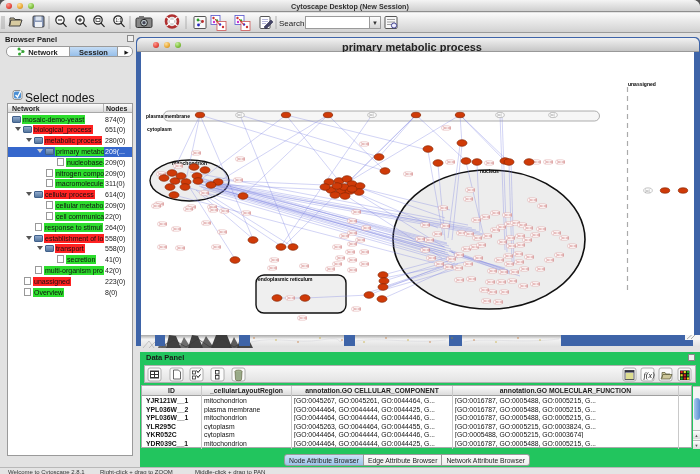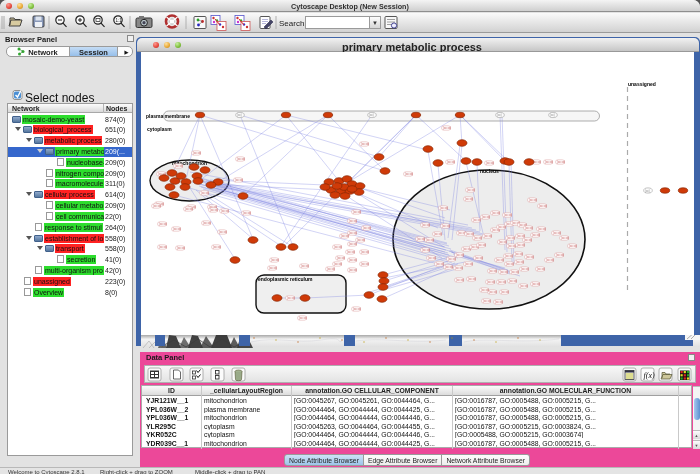--- a/index.html
+++ b/index.html
@@ -48,21 +48,21 @@
 .selrow{background:#3567cc;color:#fff;}
 
 #mdi{position:absolute;left:136px;top:33px;width:564px;height:320px;}
 #bstrip{position:absolute;left:0px;top:299px;width:564px;height:17px;}
 #netwin{position:absolute;left:0;top:4px;width:564px;height:298px;background:#3e64a8;border-radius:5px 5px 0 0;}
 #nettitle{position:absolute;left:1px;top:1px;width:562px;height:14px;border-radius:5px 5px 0 0;background:linear-gradient(#f2f2f2,#c6c6c6);border-bottom:1px solid #999;}
 #nettitle .tl{position:absolute;top:4px;width:6px;height:6px;border-radius:50%;}
 #nettitle .ttl{position:absolute;left:0;right:12px;top:3px;text-align:center;font-weight:bold;font-size:11px;color:#222;}
 #canvas{position:absolute;left:5px;top:15px;width:553px;height:283px;background:#fff;overflow:hidden;}
 
-#dpanel{position:absolute;left:140px;top:352px;width:560px;height:115px;background:#ec4899;}
+#dpanel{position:absolute;left:140px;top:352px;width:560px;height:115px;background:#22c55e;}
 #dpanel .hdr{position:absolute;left:6px;top:1px;font-size:7.5px;font-weight:bold;color:#1a1a1a;}
 #dtool{position:absolute;left:4px;top:13px;width:552px;height:18px;background:linear-gradient(#f8f8f8,#e3e3e3);border:1px solid #b0b0b0;}
 #dtable{position:absolute;left:1px;top:33px;width:551px;height:63px;background:#fff;border:1px solid #aaa;}
 #dthdr{position:absolute;left:0;top:0;width:549px;height:10px;background:linear-gradient(#fbfbfb,#dcdcdc);border-bottom:1px solid #a0a0a0;font-size:6.8px;font-weight:bold;color:#222;}
 #dthdr div{position:absolute;top:1px;text-align:center;}
 .dcol{position:absolute;top:0;width:1px;height:63px;background:#c9c9c9;}
 .drow{position:absolute;left:0;width:540px;height:8.6px;font-size:6.8px;color:#111;white-space:nowrap;}
 .drow b{position:absolute;left:4px;}
 .drow .r2{position:absolute;left:62px;width:86px;overflow:hidden;}
 .drow .r3{position:absolute;left:152px;width:157px;overflow:hidden;}

